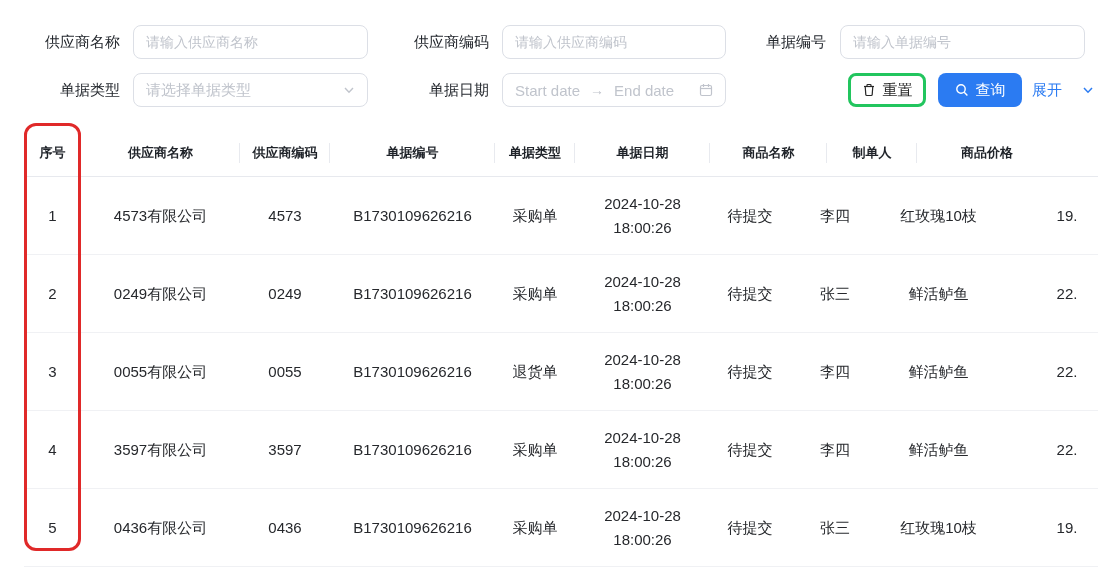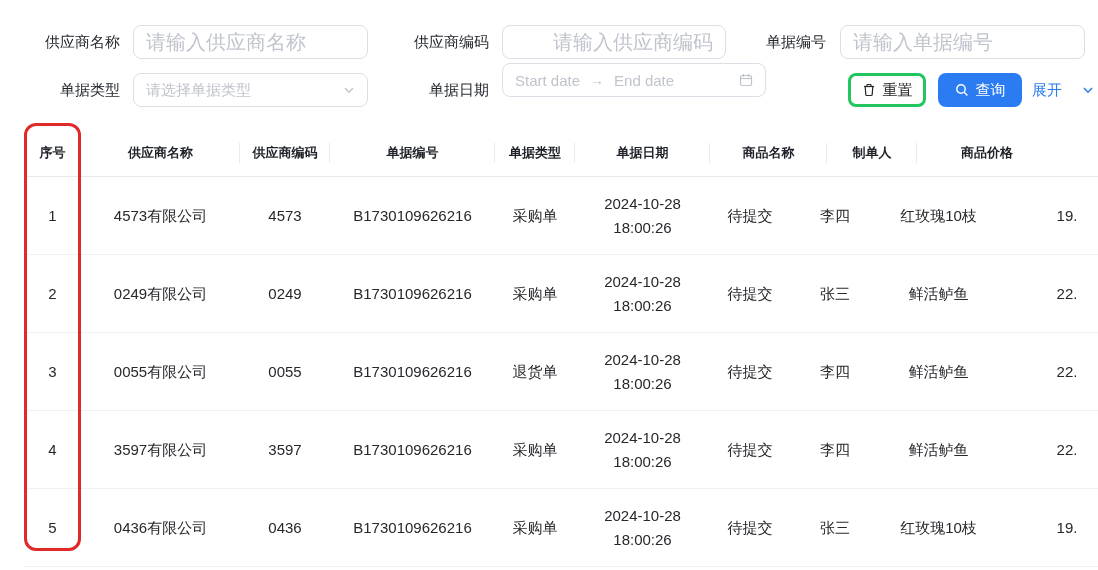--- a/index.html
+++ b/index.html
@@ -4,21 +4,21 @@
 <style>
   * { box-sizing: border-box; margin: 0; padding: 0; }
   html,body { background:#fff; }
   body { font-family: "Liberation Sans", sans-serif; }
   .screen { position:relative; width:1098px; height:570px; background:#fff; overflow:hidden; }
 
   
   .f-label { position:absolute; height:34px; line-height:34px; text-align:right;
              font-size:15px; color:#1f2329; }
   .f-input { position:absolute; height:34px; border:1px solid #dcdfe6; border-radius:8px;
-             font-size:20px; color:#1f2329; padding:0 12px; outline:none; background:#fff;
+             font-size:14px; color:#1f2329; padding:0 12px; outline:none; background:#fff;
              font-family:"Liberation Sans",sans-serif; }
   .f-input::placeholder { color:#c0c4cc; }
   .f-box { position:absolute; height:34px; border:1px solid #dcdfe6; border-radius:8px;
            background:#fff; display:flex; align-items:center; padding:12px 12px; font-size:15px;
            color:#c0c4cc; cursor:pointer; }
   .f-box .grow { flex:1; }
   .date-box span.ph { color:#c0c4cc; }
   .date-box .arrow { color:#c0c4cc; margin:0 10px; font-size:14px; }
   .btn { position:absolute; height:34px; border-radius:8px; display:flex; align-items:center;
          justify-content:center; gap:7px; font-size:15px; cursor:pointer; border:none;
@@ -52,37 +52,37 @@
 </style>
 </head>
 <body>
 
 <div class="screen">
 
   <div class="f-label" style="left:0; top:25px; width:120px;">供应商名称</div>
   <input class="f-input" style="left: 133px; top: 25px; width: 235px;" placeholder="请输入供应商名称">
 
   <div class="f-label" style="left:369px; top:25px; width:120px;">供应商编码</div>
-  <input class="f-input" style="left: 502px; top: 25px; width: 224px; text-align: right;" placeholder="请输入供应商编码">
+  <input class="f-input" style="left: 502px; top: 25px; width: 224px;" placeholder="请输入供应商编码">
 
   <div class="f-label" style="left:706px; top:25px; width:120px;">单据编号</div>
   <input class="f-input" style="left: 840px; top: 25px; width: 245px;" placeholder="请输入单据编号">
 
   <div class="f-label" style="left:0; top:73px; width:120px;">单据类型</div>
   <div class="f-box" style="left:133px; top:73px; width:235px;">
     <span class="grow">请选择单据类型</span>
     <span>
       <svg class="icon-svg" width="12" height="12" viewBox="0 0 12 12">
         <polyline points="2,4 6,8.2 10,4" fill="none" stroke="#c0c4cc" stroke-width="1.4"></polyline>
       </svg>
     </span>
   </div>
 
   <div class="f-label" style="left:369px; top:73px; width:120px;">单据日期</div>
-  <div class="f-box date-box" style="left:502px; top:63px; width:264px;">
+  <div class="f-box date-box" style="left:502px; top:73px; width:224px;">
     <span class="ph">Start date</span>
     <span class="arrow">→</span>
     <span class="ph grow">End date</span>
     <span>
       <svg class="icon-svg" width="14" height="14" viewBox="0 0 14 14">
         <rect x="1.5" y="2.5" width="11" height="10" rx="1.5" fill="none" stroke="#c0c4cc" stroke-width="1.2"></rect>
         <line x1="4.5" y1="1" x2="4.5" y2="4" stroke="#c0c4cc" stroke-width="1.2"></line>
         <line x1="9.5" y1="1" x2="9.5" y2="4" stroke="#c0c4cc" stroke-width="1.2"></line>
         <line x1="1.5" y1="5.5" x2="12.5" y2="5.5" stroke="#c0c4cc" stroke-width="1.2"></line>
       </svg>

